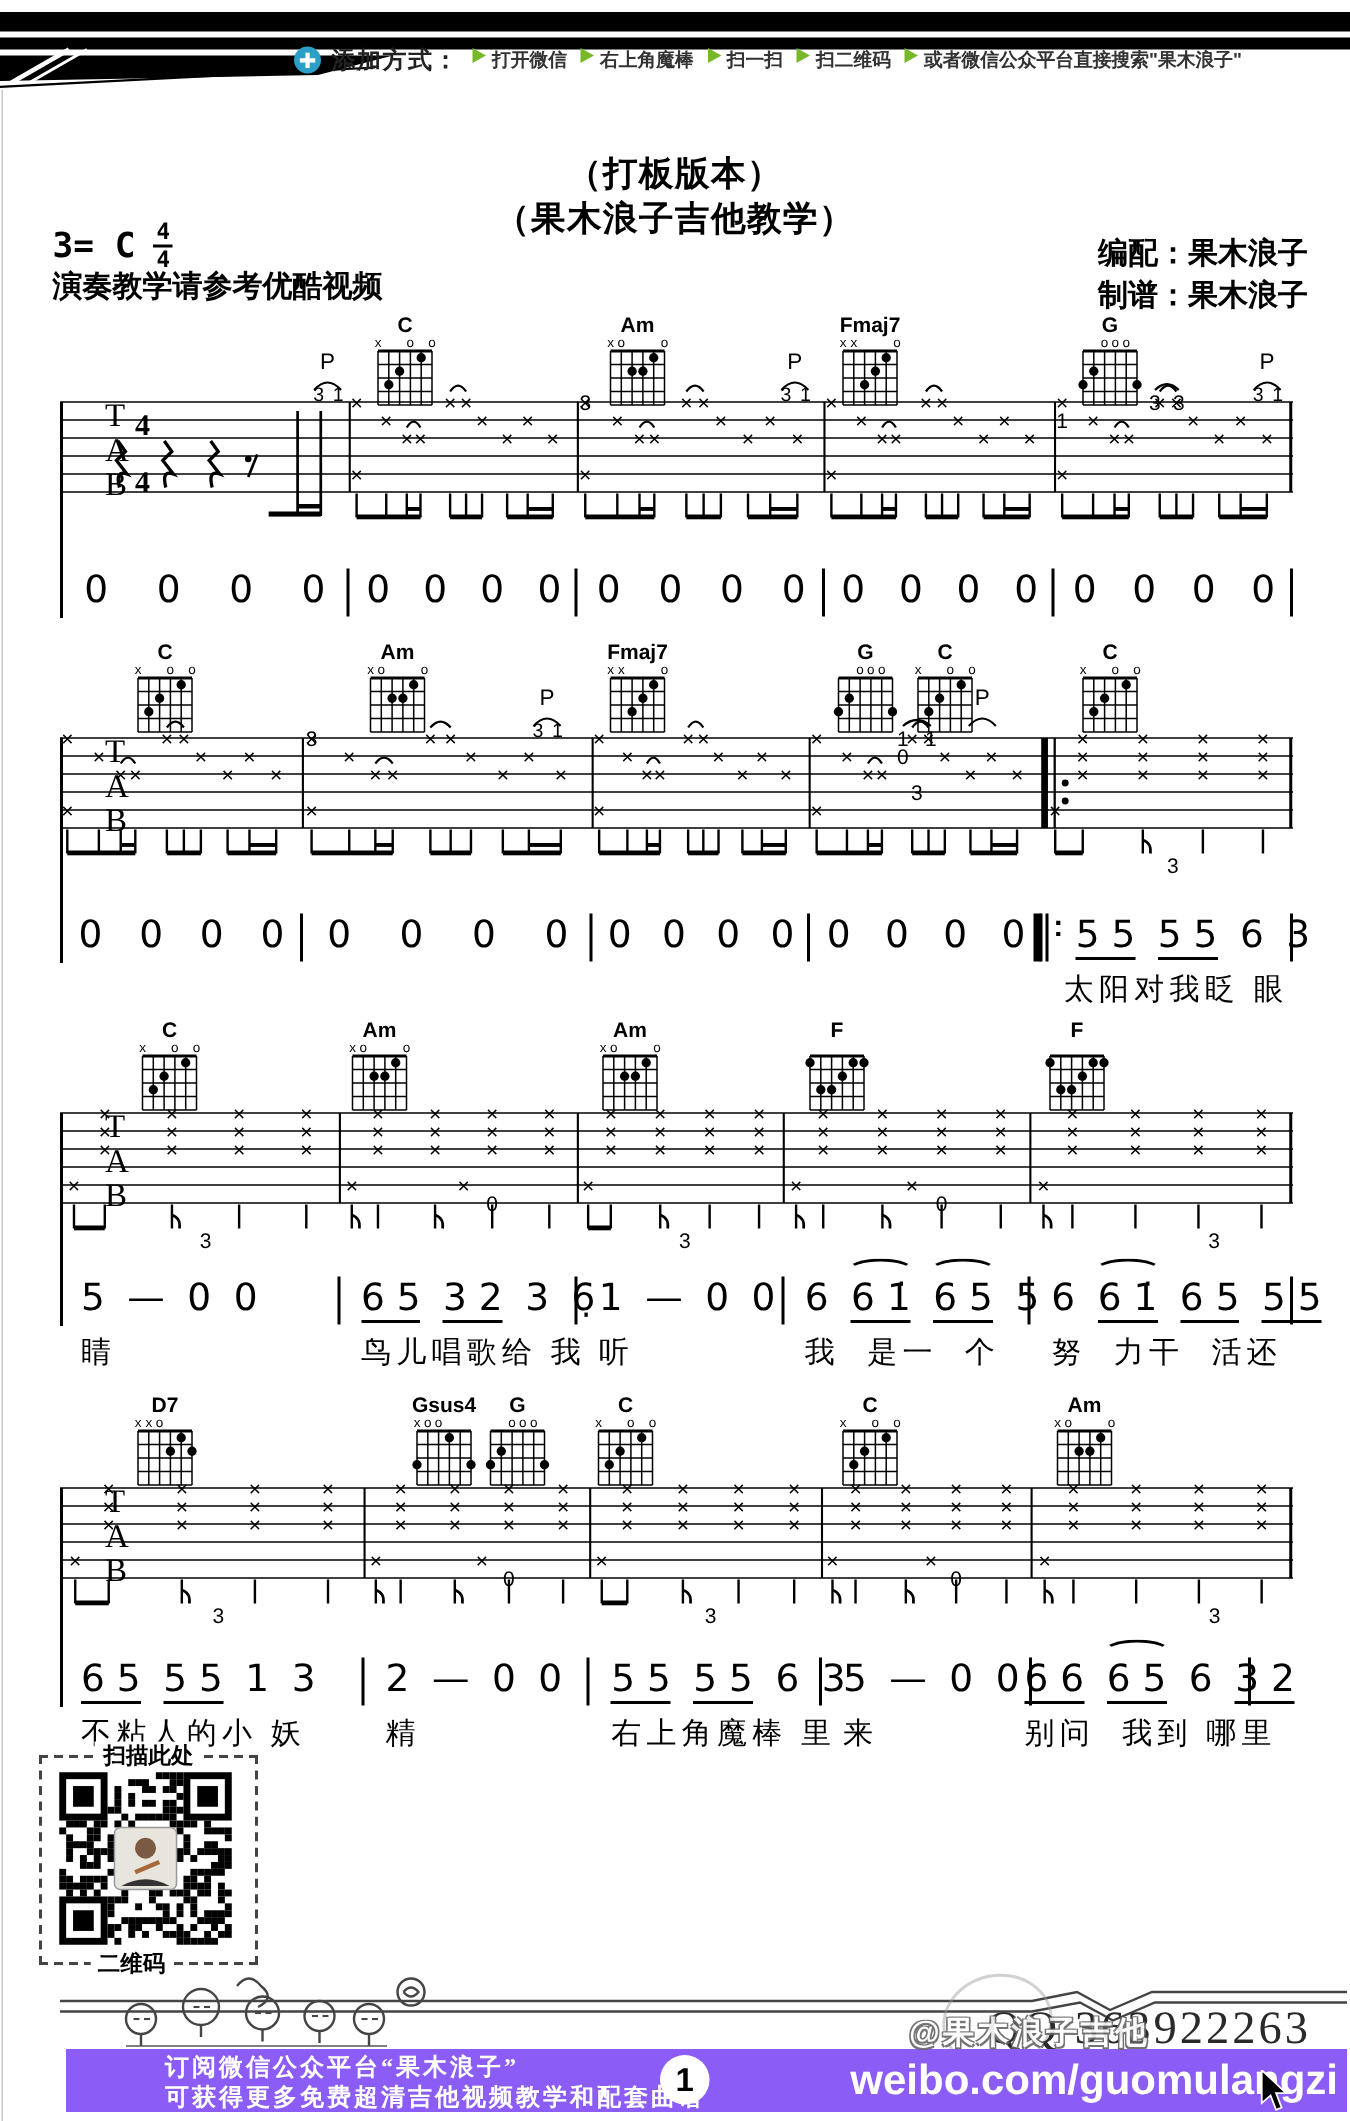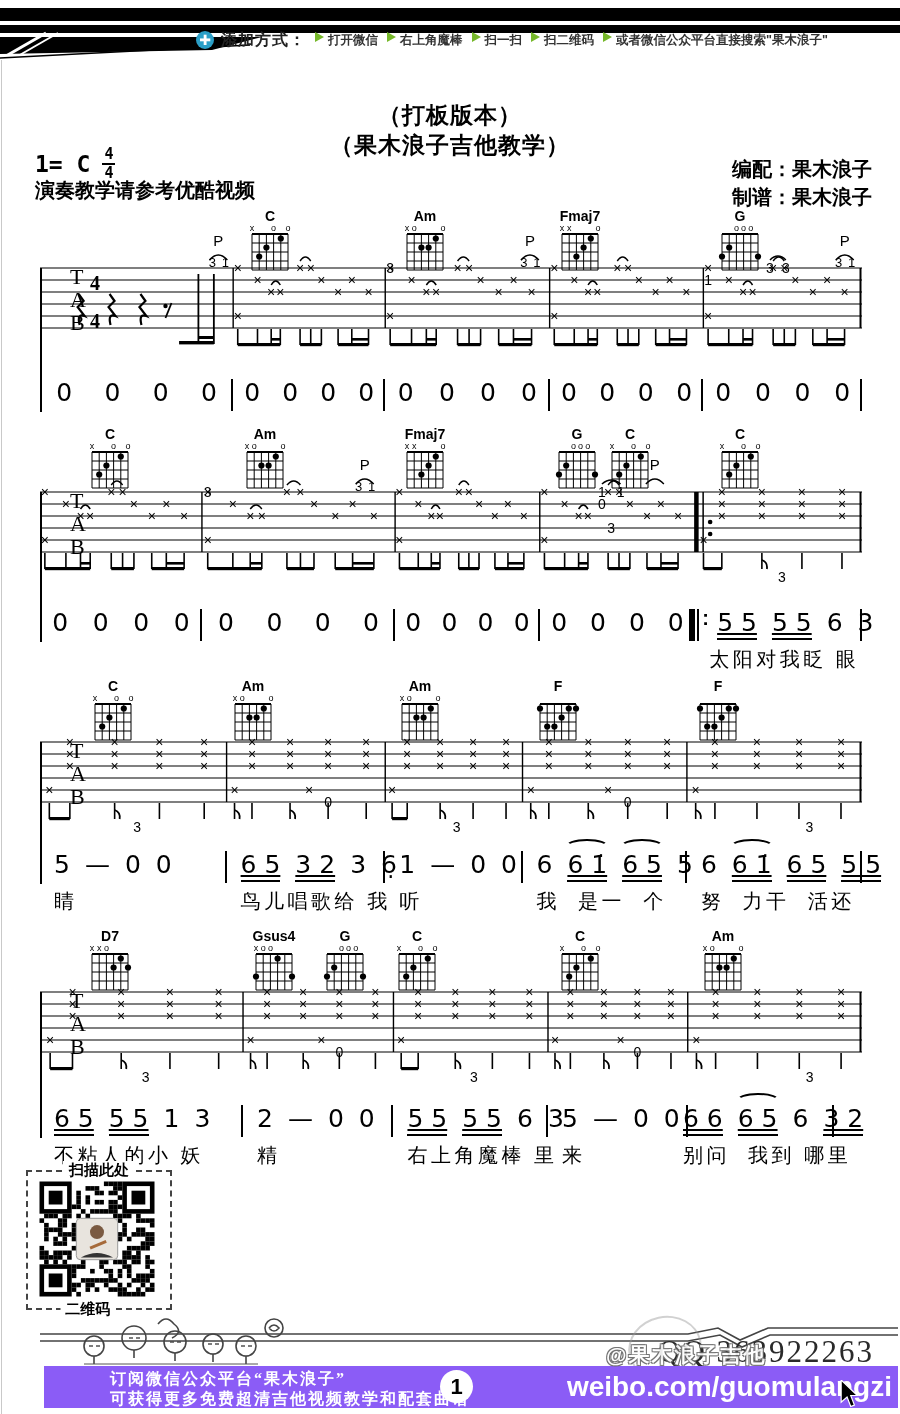--- a/index.html
+++ b/index.html
@@ -26,21 +26,21 @@
   .credits{position:absolute;right:28px;top:155px;font-size:20px;font-weight:bold;line-height:1.4;text-align:left;}
   
   .chord{position:absolute;width:48px;height:64px;}
   .staffwrap{position:absolute;left:40px;width:822px;height:150px;}
   .sysline{position:absolute;left:40px;width:2px;background:#000;}
   .melody{position:absolute;left:40px;width:822px;height:76px;}
   .mmeas{position:absolute;top:0;height:40px;display:flex;align-items:flex-start;gap:15px;padding-left:14px;box-sizing:border-box;}
   .mmeas.spread{justify-content:space-around;gap:0;padding-left:0;}
   .mbar{position:absolute;right:0;top:1px;width:2px;height:32px;background:#000;}
   .seg{position:relative;font-size:25px;line-height:30px;white-space:pre;font-family:"DejaVu Sans",sans-serif;}
-  .seg.u{border-bottom:2.5px solid #000;text-decoration:underline;}
+  .seg.u{border-bottom:2.5px solid #000;}
   .seg.arc::before{content:"";position:absolute;left:-2px;right:-2px;top:-11px;height:12px;
         border:2.5px solid transparent;border-top:2.5px solid #000;border-radius:50%;}
   .lyric{position:absolute;top:38px;left:14px;font-size:20px;letter-spacing:3.5px;white-space:pre;}
   .rpt{position:absolute;left:-6px;top:1px;height:32px;}
   .rpt .a{position:absolute;left:0;top:0;width:5px;height:32px;background:#000;}
   .rpt .b{position:absolute;left:8px;top:0;width:2px;height:32px;background:#000;}
   .rpt .d{position:absolute;left:13px;top:2px;font-size:20px;font-weight:bold;line-height:14px;}
   
   .qrbox{position:absolute;left:26px;top:1170px;width:142px;height:136px;border:2px dashed #444;}
   .qrlabel{position:absolute;top:-11px;left:50%;transform:translateX(-50%);background:#fff;padding:0 6px;
@@ -100,21 +100,21 @@
           <span class="tri"></span>
           <span>或者微信公众平台直接搜索"果木浪子"</span>
         </span>
       </span>
   </div>
 
   <div class="sub" id="sub2">（果木浪子吉他教学）</div>
   <div class="sub" id="sub1">（打板版本）</div>
 
   <div class="keyrow">
-    <span>1= C</span>
+    <span>3= C</span>
     <span class="frac">
       <span class="num">4</span>
       <span>4</span>
     </span>
   </div>
   <div class="note-left">演奏教学请参考优酷视频</div>
   <div class="credits">
     <div>编配：果木浪子</div>
     <div>制谱：果木浪子</div>
   </div>
@@ -1003,21 +1003,21 @@
           <line x1="42" y1="24" x2="42" y2="60" stroke="#000" stroke-width="1"></line>
           <line x1="6" y1="24" x2="42" y2="24" stroke="#000" stroke-width="2"></line>
           <line x1="6" y1="33" x2="42" y2="33" stroke="#000" stroke-width="1"></line>
           <line x1="6" y1="42" x2="42" y2="42" stroke="#000" stroke-width="1"></line>
           <line x1="6" y1="51" x2="42" y2="51" stroke="#000" stroke-width="1"></line>
           <line x1="6" y1="60" x2="42" y2="60" stroke="#000" stroke-width="1"></line>
           <circle cx="27.6" cy="37.5" r="3.1" fill="#000"></circle>
           <circle cx="34.8" cy="28.5" r="3.1" fill="#000"></circle>
           <circle cx="42" cy="37.5" r="3.1" fill="#000"></circle>
         </svg></div>
-      <div class="chord" style="left: 250px; top: 930px; text-align: right;"><svg width="48" height="64" viewBox="0 0 48 64">
+      <div class="chord" style="left: 272px; top: 930px; text-align: right;"><svg width="48" height="64" viewBox="0 0 48 64">
           <text x="24" y="11" text-anchor="middle" font-size="14" font-weight="bold" font-family="Liberation Sans, DejaVu Sans, sans-serif">Gsus4</text>
           <text x="6" y="21" text-anchor="middle" font-size="9">x</text>
           <line x1="6" y1="24" x2="6" y2="60" stroke="#000" stroke-width="1"></line>
           <text x="13.2" y="21" text-anchor="middle" font-size="9">o</text>
           <line x1="13.2" y1="24" x2="13.2" y2="60" stroke="#000" stroke-width="1"></line>
           <text x="20.4" y="21" text-anchor="middle" font-size="9">o</text>
           <line x1="20.4" y1="24" x2="20.4" y2="60" stroke="#000" stroke-width="1"></line>
           <line x1="27.6" y1="24" x2="27.6" y2="60" stroke="#000" stroke-width="1"></line>
           <line x1="34.8" y1="24" x2="34.8" y2="60" stroke="#000" stroke-width="1"></line>
           <line x1="42" y1="24" x2="42" y2="60" stroke="#000" stroke-width="1"></line>

